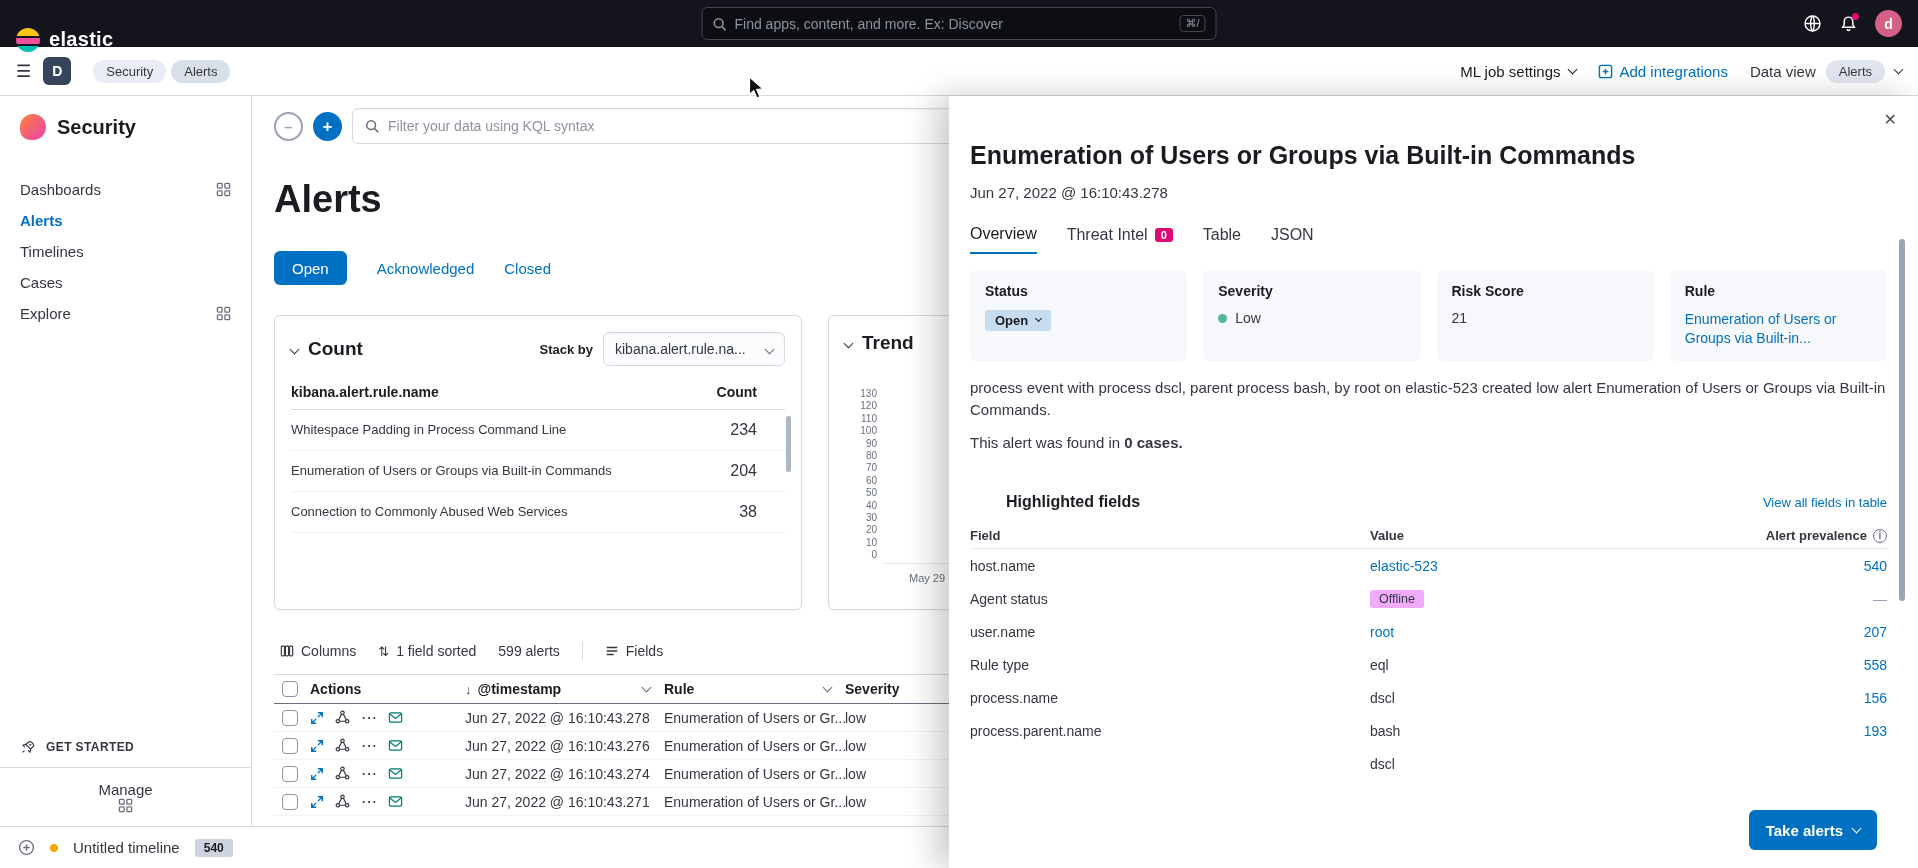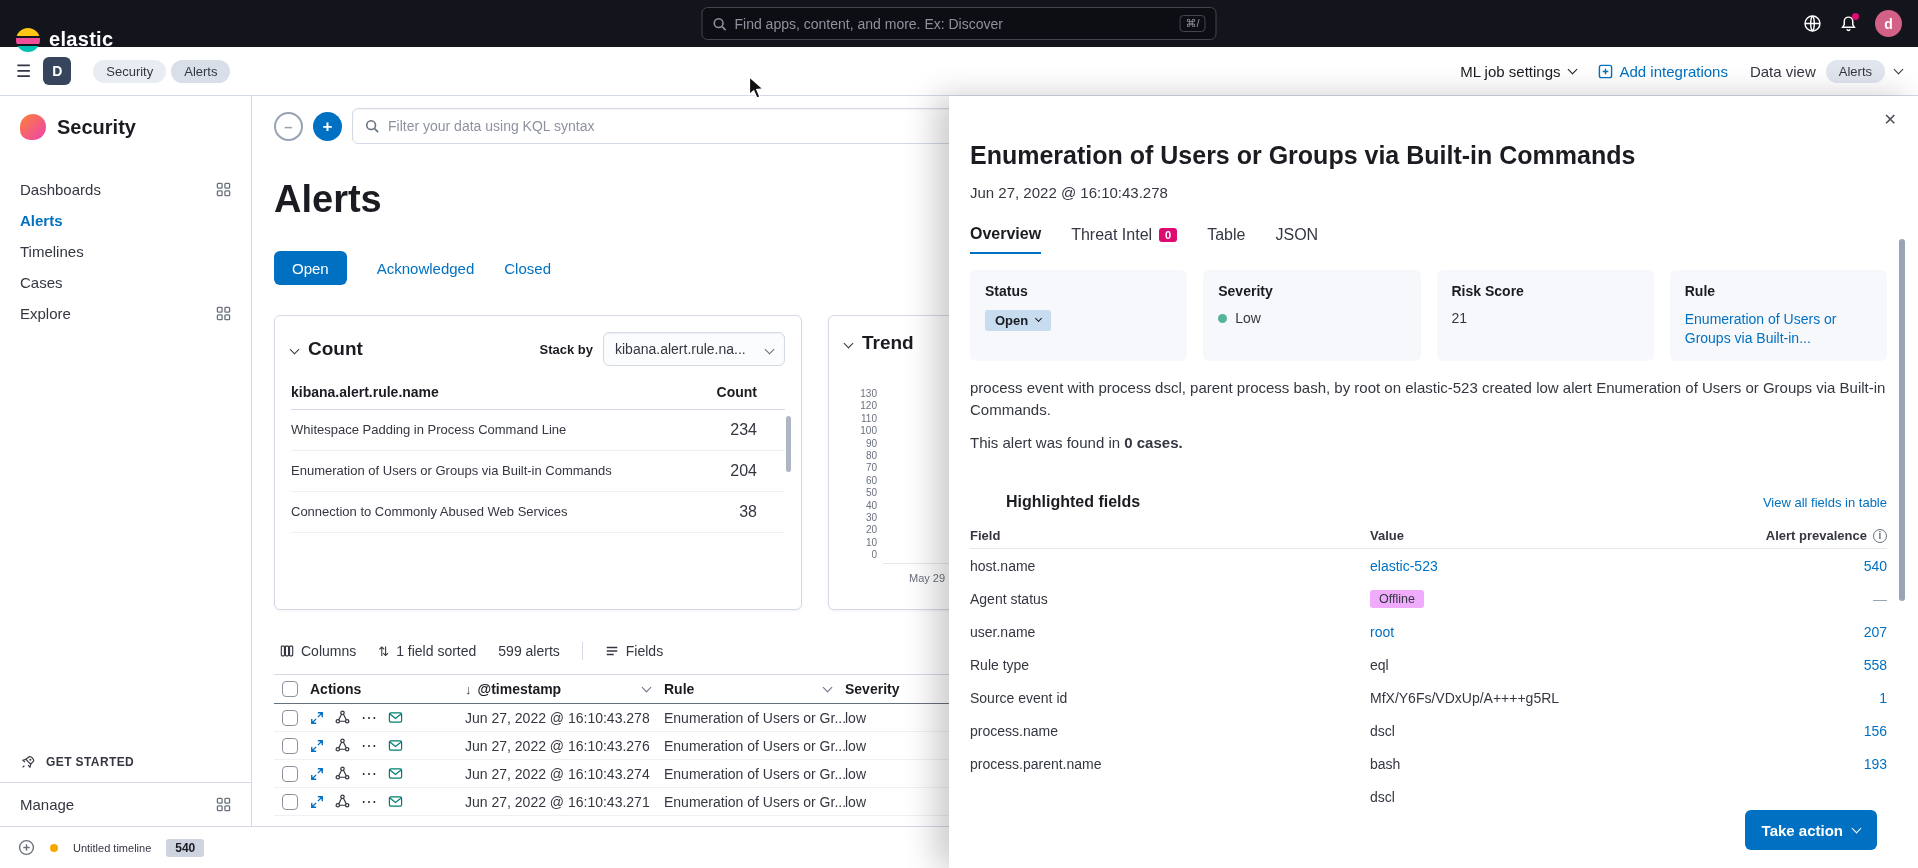--- a/index.html
+++ b/index.html
@@ -45,21 +45,21 @@
   .body-row { display:flex; height:730px; }
 
   .sidebar { width:252px; min-width:252px; border-right:1px solid #d3dae6; background:#fff; padding-top:18px; display:flex; flex-direction:column; }
   .sec-head { display:flex; align-items:center; gap:11px; padding:0 20px; margin-bottom:34px; }
   .seclogo { width:26px; height:26px; border-radius:50% 50% 50% 10px; background:linear-gradient(135deg,#fa744e 20%,#f04e98 80%); }
   .sec-title { font-size:20px; font-weight:700; color:#1a1c21; }
   .nav-item { display:flex; align-items:center; justify-content:space-between; padding:7px 20px; font-size:15px; color:#343741; cursor:pointer; }
   .nav-item.active .nav-label { color:#0071c2; font-weight:600; }
   .sidebar-bottom { margin-top:auto; }
   .get-started { display:flex; align-items:center; gap:10px; padding:12px 20px; font-size:12px; font-weight:700; letter-spacing:.4px; color:#343741; }
-  .manage-row { border-top:1px solid #d3dae6; padding:13px 20px; display:flex; align-items:center; justify-content:space-between; font-size:15px; color:#343741; }
+  .manage-row { border-top:1px solid #d3dae6; padding:13px 20px; display:flex; align-items:center; justify-content:space-between; font-size:15px; color:#343741;flex-direction:column; }
 
   .main { flex:1; padding:12px 24px 0 22px; position:relative; overflow:hidden; background:#fff; }
 
   .filter-row { display:flex; align-items:center; gap:10px; }
   .circle-btn { width:29px; height:29px; border-radius:50%; display:flex; align-items:center; justify-content:center; font-weight:700; }
   .circle-btn.exclude { border:2px solid #98a2b3; color:#98a2b3; }
   .circle-btn.add { background:#0071c2; color:#fff; }
   .ic-minus::before { content:"–"; font-size:15px; line-height:1; }
   .ic-plus::before { content:"+"; font-size:17px; line-height:1; }
   .kql-input { flex:1; height:36px; border:1px solid #d3dae6; border-radius:6px; background:#fff; display:flex; align-items:center; padding:0 12px; gap:9px; box-shadow:inset 0 1px 2px rgba(0,0,0,.05); }
@@ -110,32 +110,32 @@
   .col-rule { width:181px; display:flex; align-items:center; white-space:nowrap; overflow:hidden; }
   .col-sev { width:140px; display:flex; align-items:center; }
   .hcell .chev { color:#69707d; margin-left:auto; margin-right:14px; }
   .checkbox { width:16px; height:16px; border:1px solid #8d929e; border-radius:4px; background:#fff; display:inline-block; }
   .ic-sortdown::before { content:"↓"; font-size:13px; color:#343741; }
   .ic-more::before { content:"⋯"; font-size:16px; color:#343741; line-height:1; }
 
   
   .timeline-bar { height:42px; border-top:1px solid #d3dae6; background:#fff; display:flex; align-items:center; padding:0 18px; gap:15px; position:relative; z-index:5; }
   .tl-dot { width:8px; height:8px; border-radius:50%; background:#f5a700; }
-  .tl-label { font-size:11px; color:#343741; }
+  .tl-label { font-size:15px; color:#343741; }
   .tl-badge { background:#cdd3df; color:#1a1c21; font-size:12px; font-weight:600; padding:2px 9px; border-radius:3px; }
 
   
   .flyout { position:absolute; left:949px; top:96px; right:0; bottom:0; background:#fff; box-shadow:-14px 0 30px rgba(0,0,0,.2); z-index:30; padding:24px 31px 0 21px; }
   .fly-close { position:absolute; top:14px; right:21px; color:#4a4f59; font-size:16px; cursor:pointer; }
   .ic-close::before { content:"✕"; }
   .fly-title { font-size:25px; font-weight:700; color:#1a1c21; margin-top:20px; line-height:1.2; }
   .fly-ts { margin-top:14px; font-size:15px; color:#343741; }
   .fly-tabs { margin-top:24px; display:flex; gap:30px; font-size:16px; }
   .ftab { display:flex; align-items:center; gap:7px; padding-bottom:9px; color:#343741; cursor:pointer; }
-  .ftab.active { color:#1a1c21; font-weight:700; border-bottom:2px solid #0071c2; }
+  .ftab.active { color:#1a1c21; font-weight:400; border-bottom:2px solid #0071c2; }
   .tab-badge { background:#dd0a73; color:#fff; font-size:11px; font-weight:700; padding:1px 6px; border-radius:3px; }
   .fly-stats { margin-top:16px; display:flex; gap:16px; }
   .stat { flex:1; background:#f7f8fc; border-radius:6px; padding:13px 15px; min-height:82px; }
   .stat-label { font-size:14px; font-weight:600; color:#1a1c21; }
   .stat-val { margin-top:11px; font-size:14px; color:#343741; }
   .status-badge { display:inline-flex; align-items:center; gap:8px; background:#c7dcee; color:#1a1c21; font-size:13px; font-weight:600; padding:3px 10px; border-radius:3px; }
   .sev { display:flex; align-items:center; gap:8px; }
   .sev-dot { width:9px; height:9px; border-radius:50%; background:#54b399; }
   .rule-link { color:#0071c2; font-size:14px; line-height:1.35; display:block; }
   .fly-reason { margin-top:16px; font-size:15px; line-height:1.45; color:#343741; }
@@ -657,43 +657,38 @@
         <span class="f-field">user.name</span>
         <span class="f-value"><span class="val-link">root</span></span>
         <span class="f-prev">207</span>
       </div>
       <div class="f-row">
         <span class="f-field">Rule type</span>
         <span class="f-value">eql</span>
         <span class="f-prev">558</span>
       </div>
       <div class="f-row">
-        <span class="f-field">Source event id</span>
-        <span class="f-value">MfX/Y6Fs/VDxUp/A++++g5RL</span>
-        <span class="f-prev">1</span>
-      </div>
-      <div class="f-row">
         <span class="f-field">process.name</span>
         <span class="f-value">dscl</span>
         <span class="f-prev">156</span>
       </div>
       <div class="f-row">
         <span class="f-field">process.parent.name</span>
         <span class="f-value">bash</span>
         <span class="f-prev">193</span>
       </div>
       <div class="f-row">
         <span class="f-field"></span>
         <span class="f-value">dscl</span>
         <span class="f-prev"></span>
       </div>
     </div>
 
     <button class="take-action">
-      <span>Take action</span>
+      <span>Take alerts</span>
       <i class="chev"></i>
     </button>
     <span class="fly-scrollbar"></span>
   </aside>
 
   <span class="cursor">
     <svg width="18" height="24" viewBox="0 0 18 24">
         <path d="M1.5 1l0 17.5 4.2-3.8 3.2 7.4 3-1.3-3.2-7.3 6.2-.6z" fill="#111111" stroke="#ffffff" stroke-width="1.2"></path>
       </svg>
   </span>

